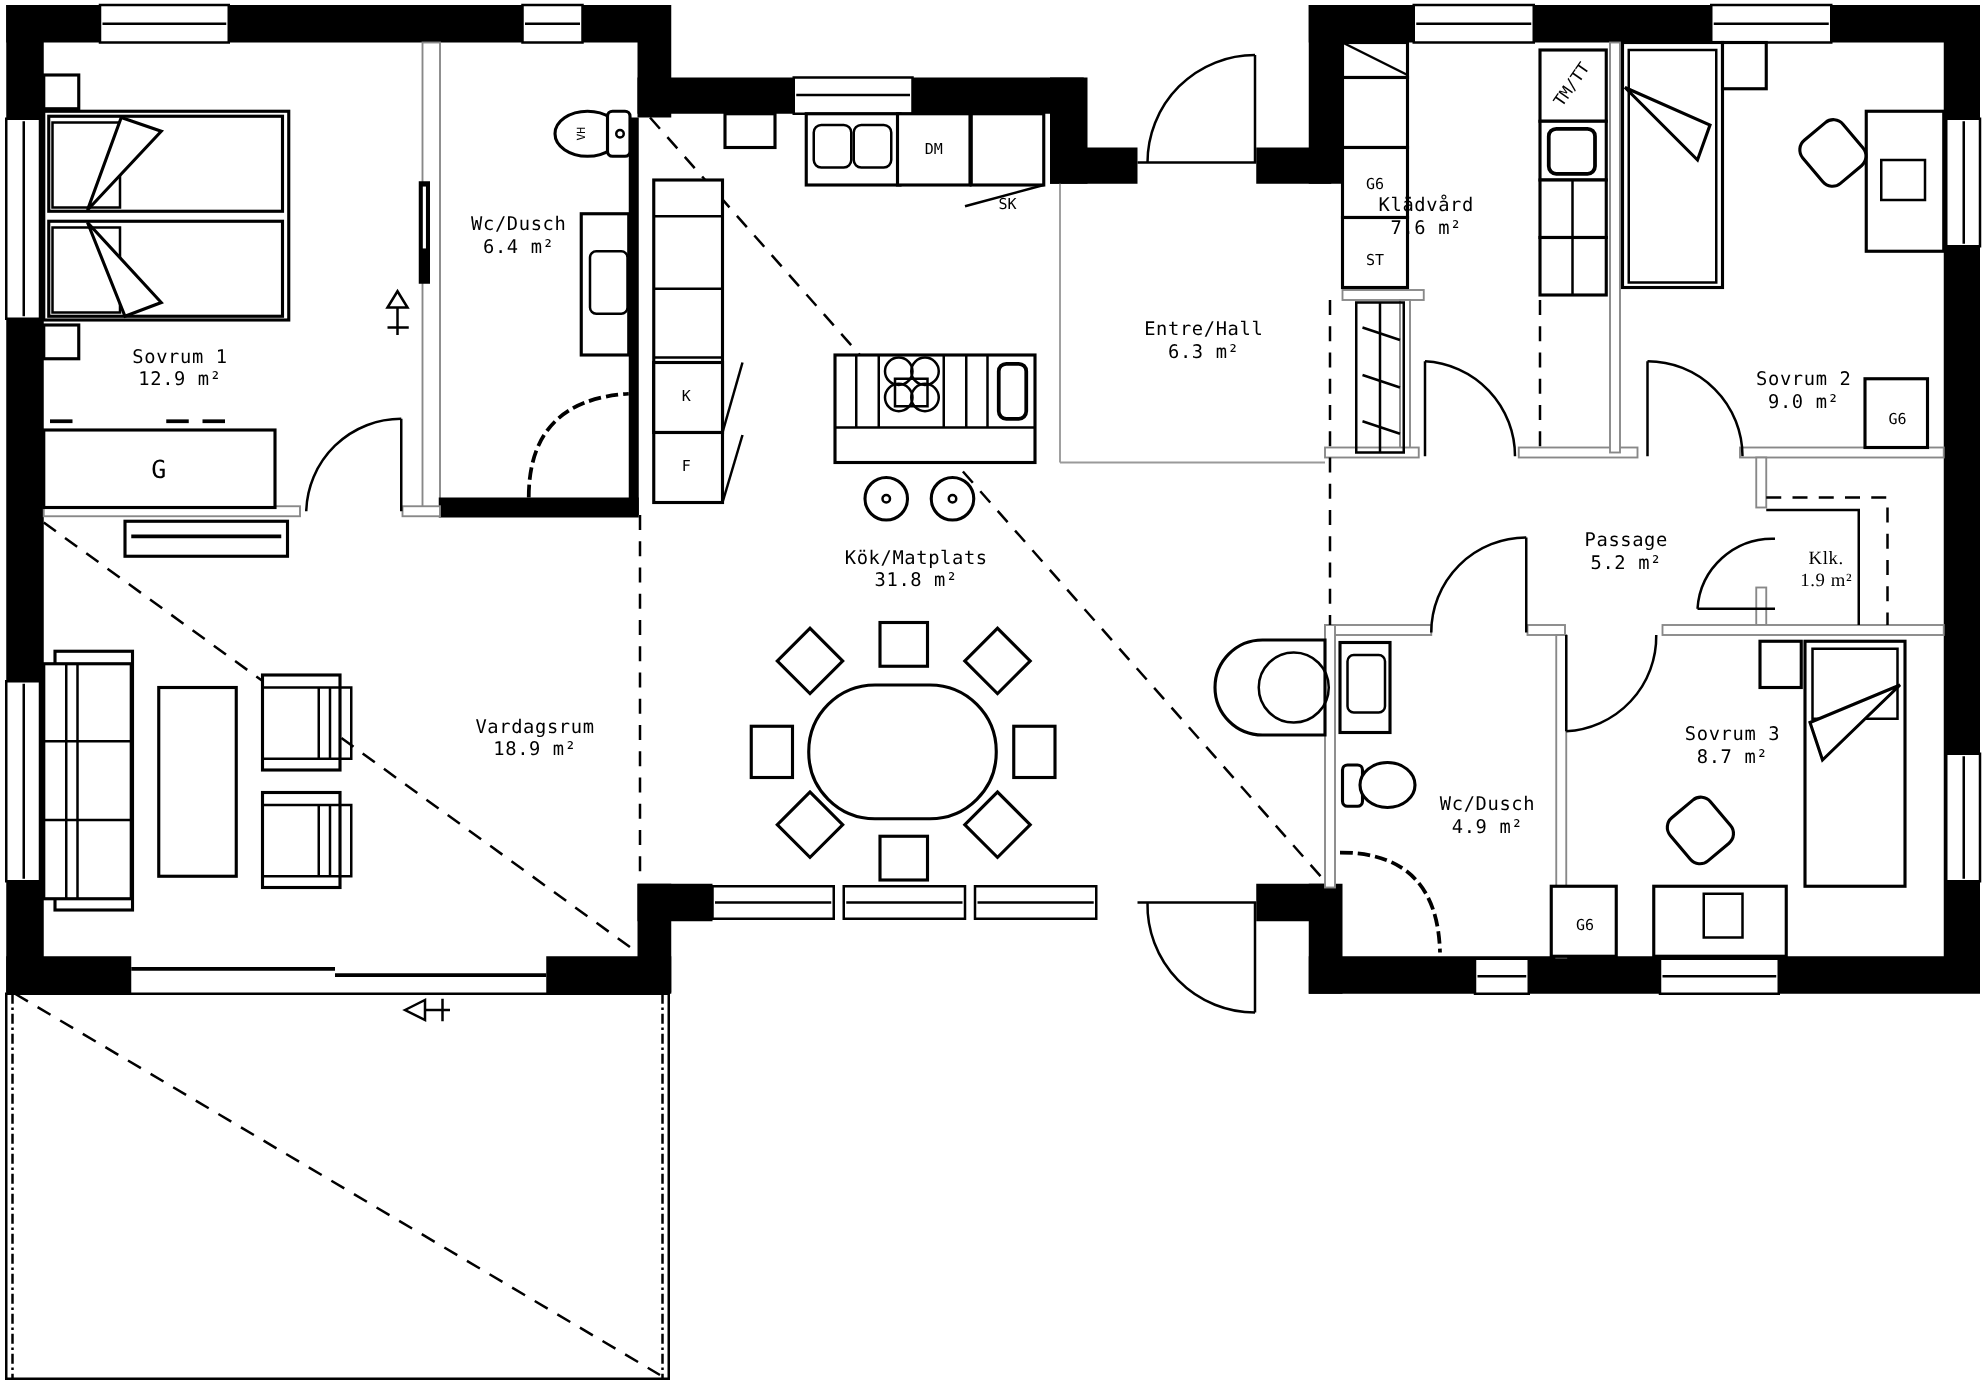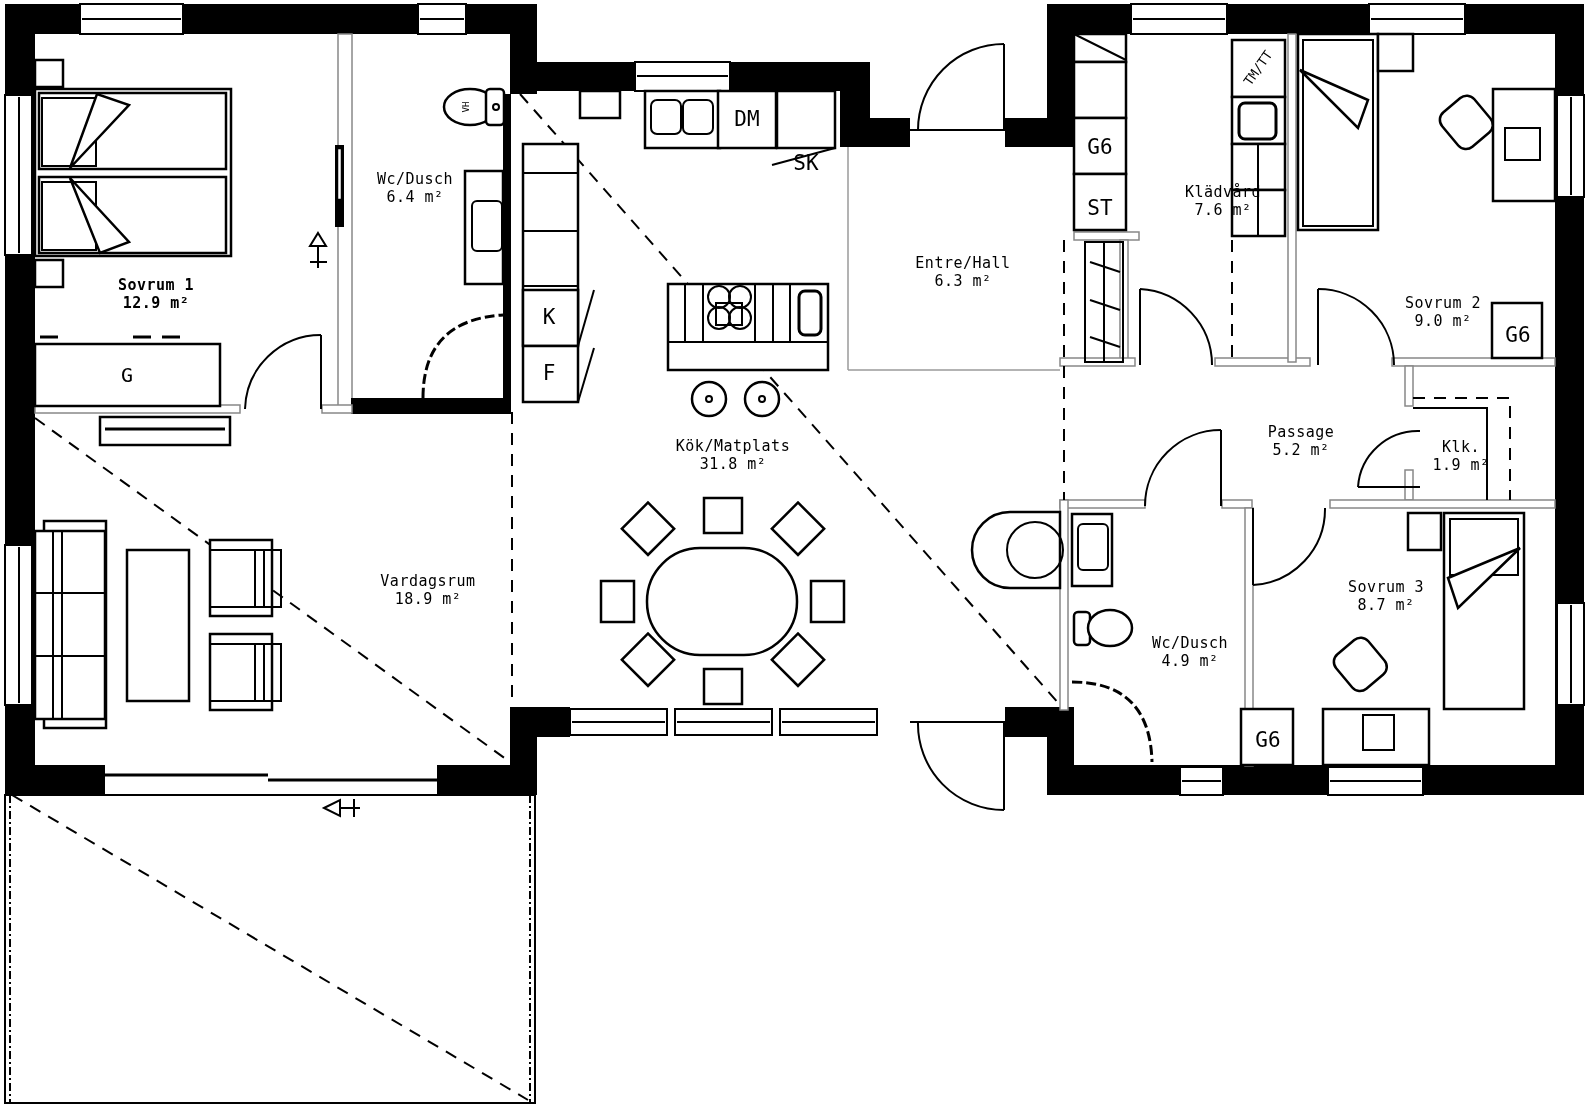--- a/index.html
+++ b/index.html
@@ -8,21 +8,21 @@
     .wall { fill: #000; }
     .thin { stroke: #000; stroke-width: 2; fill: none; }
     .thin3 { stroke: #000; stroke-width: 3; fill: none; }
     .furn { stroke: #000; stroke-width: 2.5; fill: #fff; }
     .dash { stroke: #000; stroke-width: 2; fill: none; stroke-dasharray: 12 9; }
     .gray { stroke: #9a9a9a; stroke-width: 1.5; fill: none; }
     .partition { fill: #fff; stroke: #888; stroke-width: 1.5; }
     .win { fill: #fff; stroke: #000; stroke-width: 2; }
     .label { position: absolute; text-align: center; font-size: 15px; line-height: 18px; color: #000; transform: translateX(-50%); white-space: nowrap; letter-spacing: 0.5px; }
     .label .area { display: block; }
-    .applabel { position: absolute; font-size: 21px; color: #000; transform: translate(-50%, -50%); white-space: nowrap; }
+    .applabel { position: absolute; font-size: 12px; color: #000; transform: translate(-50%, -50%); white-space: nowrap; }
     .applabel.big { font-size: 20px; }
     .rot { transform: translate(-50%, -50%) rotate(-55deg); font-size: 13px; }
   </style>
 </head>
 <body>
 
 <svg id="plan" viewBox="0 0 1589 1109" xmlns="http://www.w3.org/2000/svg">
 
   <g>
 
@@ -348,53 +348,53 @@
   <g>
     <rect class="furn" x="1323" y="709" width="106" height="56"></rect>
     <rect class="thin" x="1363" y="715" width="31" height="35"></rect>
   </g>
   <g>
     <rect class="furn" x="1339" y="642" width="42" height="45" rx="10" transform="rotate(-40 1360 664)"></rect>
   </g>
   <rect class="furn" x="1241" y="709" width="52" height="56"></rect>
 </svg>
 
-<div class="label" style="left:156px; top:276px;font-weight:bold;">
+<div class="label" style="left:144px; top:276px;">
   <span>Sovrum 1</span>
   <span class="area">12.9 m²</span>
 </div>
 <div class="label" style="left:415px; top:170px;">
   <span>Wc/Dusch</span>
   <span class="area">6.4 m²</span>
 </div>
 <div class="label" style="left:428px; top:572px;">
   <span>Vardagsrum</span>
   <span class="area">18.9 m²</span>
 </div>
 <div class="label" style="left:733px; top:437px;">
   <span>Kök/Matplats</span>
   <span class="area">31.8 m²</span>
 </div>
 <div class="label" style="left:963px; top:254px;">
   <span>Entre/Hall</span>
   <span class="area">6.3 m²</span>
 </div>
-<div class="label" style="left:1223px; top:155px;margin-top:28px;">
+<div class="label" style="left:1141px; top:155px;">
   <span>Klädvård</span>
   <span class="area">7.6 m²</span>
 </div>
 <div class="label" style="left:1443px; top:254px;margin-top:40px;">
   <span>Sovrum 2</span>
   <span class="area">9.0 m²</span>
 </div>
 <div class="label" style="left:1301px; top:423px;">
   <span>Passage</span>
   <span class="area">5.2 m²</span>
 </div>
-<div class="label" style="left:1461px; top:438px;">
+<div class="label" style="left:1461px; top:438px;font-family:Liberation Serif, serif;">
   <span>Klk.</span>
   <span class="area">1.9 m²</span>
 </div>
 <div class="label" style="left:1364px; top:578px;margin-left:22px;">
   <span>Sovrum 3</span>
   <span class="area">8.7 m²</span>
 </div>
 <div class="label" style="left:1190px; top:634px;">
   <span>Wc/Dusch</span>
   <span class="area">4.9 m²</span>

